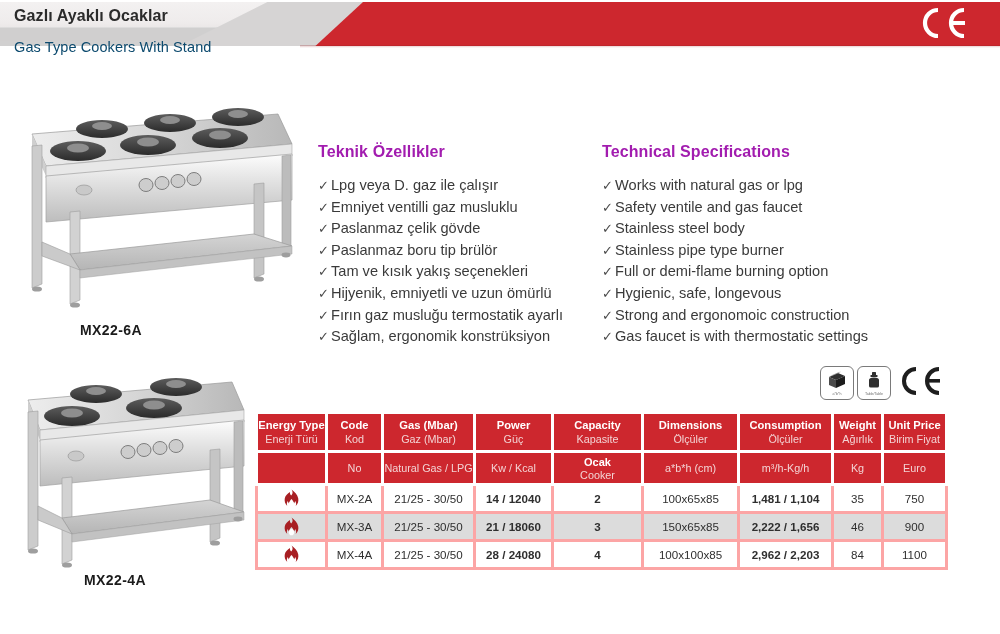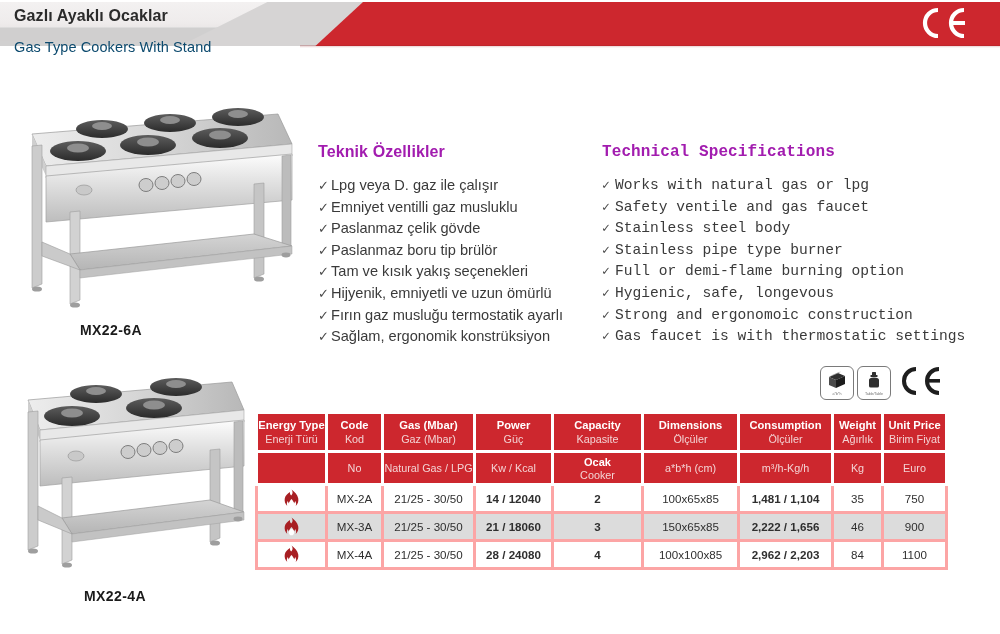--- a/index.html
+++ b/index.html
@@ -85,26 +85,26 @@
     position: absolute;
     font-size: 14px;
     font-weight: bold;
     color: #1b1b1b;
     letter-spacing: 0.4px;
     white-space: nowrap;
   }
   #prod1 { left: 10px; top: 88px; width: 300px; height: 232px; }
   #cap1  { left: 80px; top: 322px; }
   #prod2 { left: 4px; top: 360px; width: 260px; height: 218px; }
-  #cap2  { left: 84px; top: 588px; }
+  #cap2  { left: 84px; top: 572px; }
 
   
   .spec-block { position: absolute; }
   #spec-tr { left: 318px; top: 143px; }
-  #spec-en { left: 602px; top: 143px; font-family: Liberation Mono, monospace; }
+  #spec-en { left: 602px; top: 143px; }
   .spec-title {
     font-size: 16px;
     font-weight: bold;
     color: #a21caf;
     margin: 0 0 14px 0;
     letter-spacing: 0.1px;
   }
   .spec-list { list-style: none; margin: 0; padding: 0; }
   .spec-list li {
     font-size: 14.6px;

